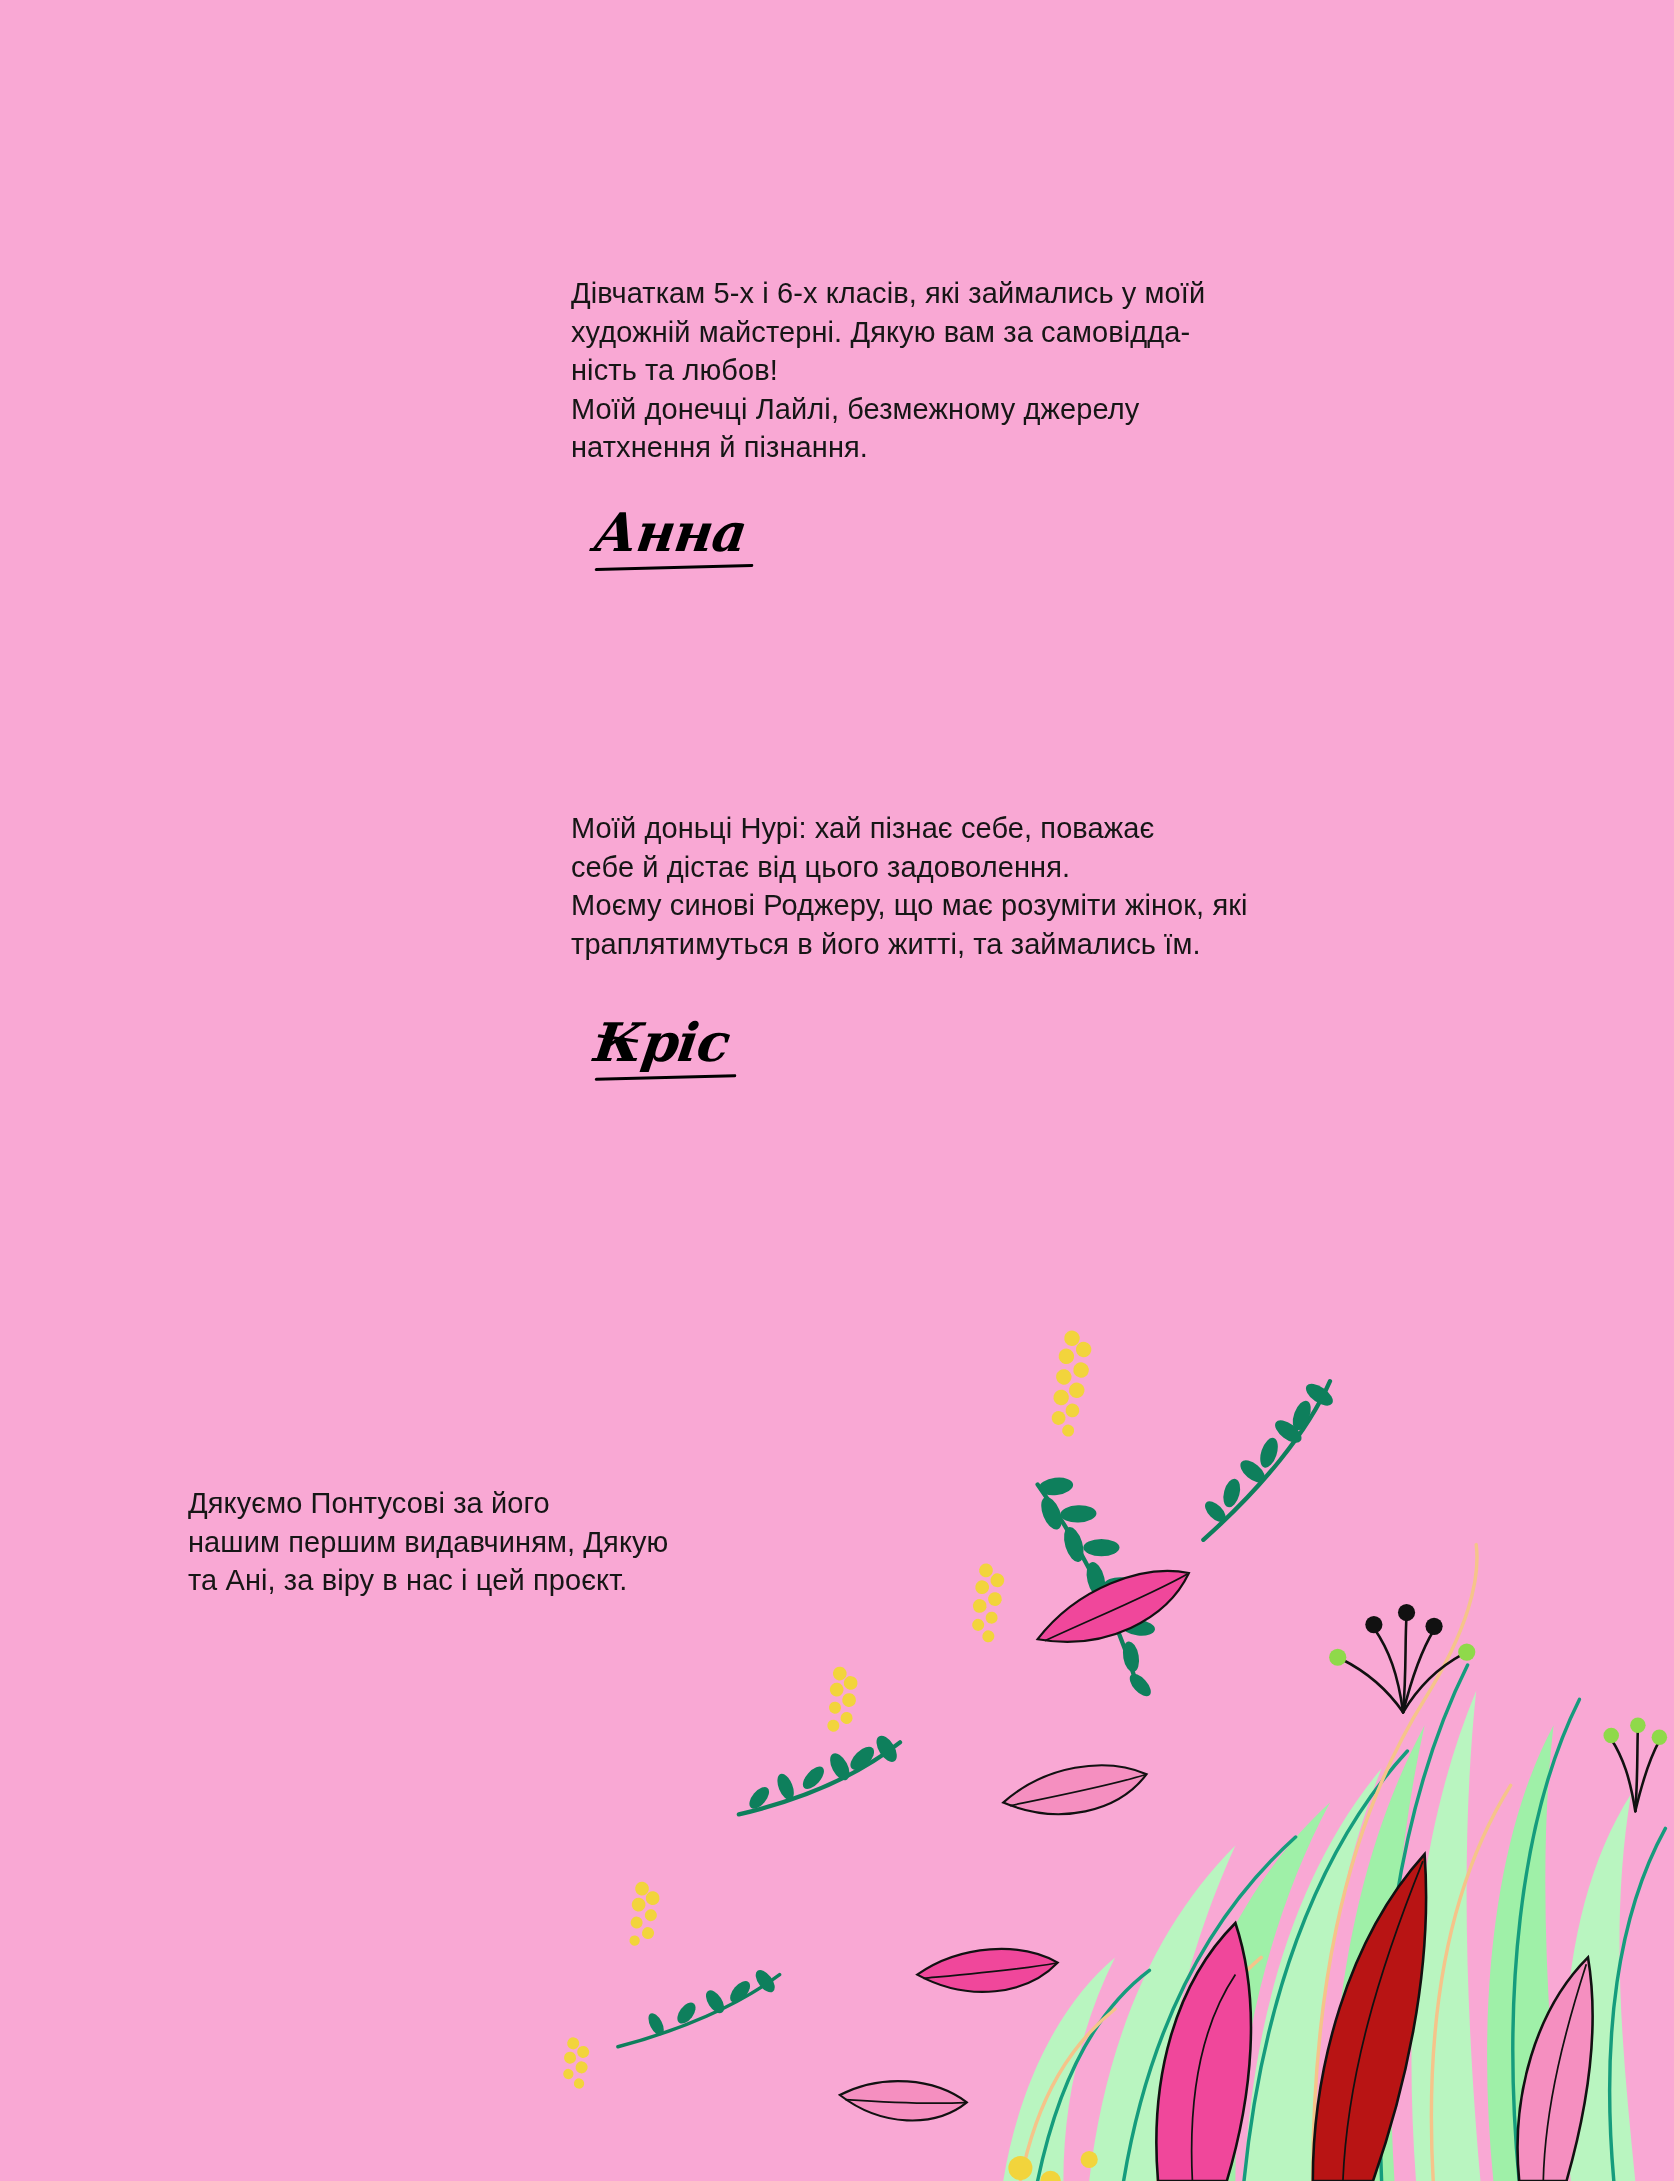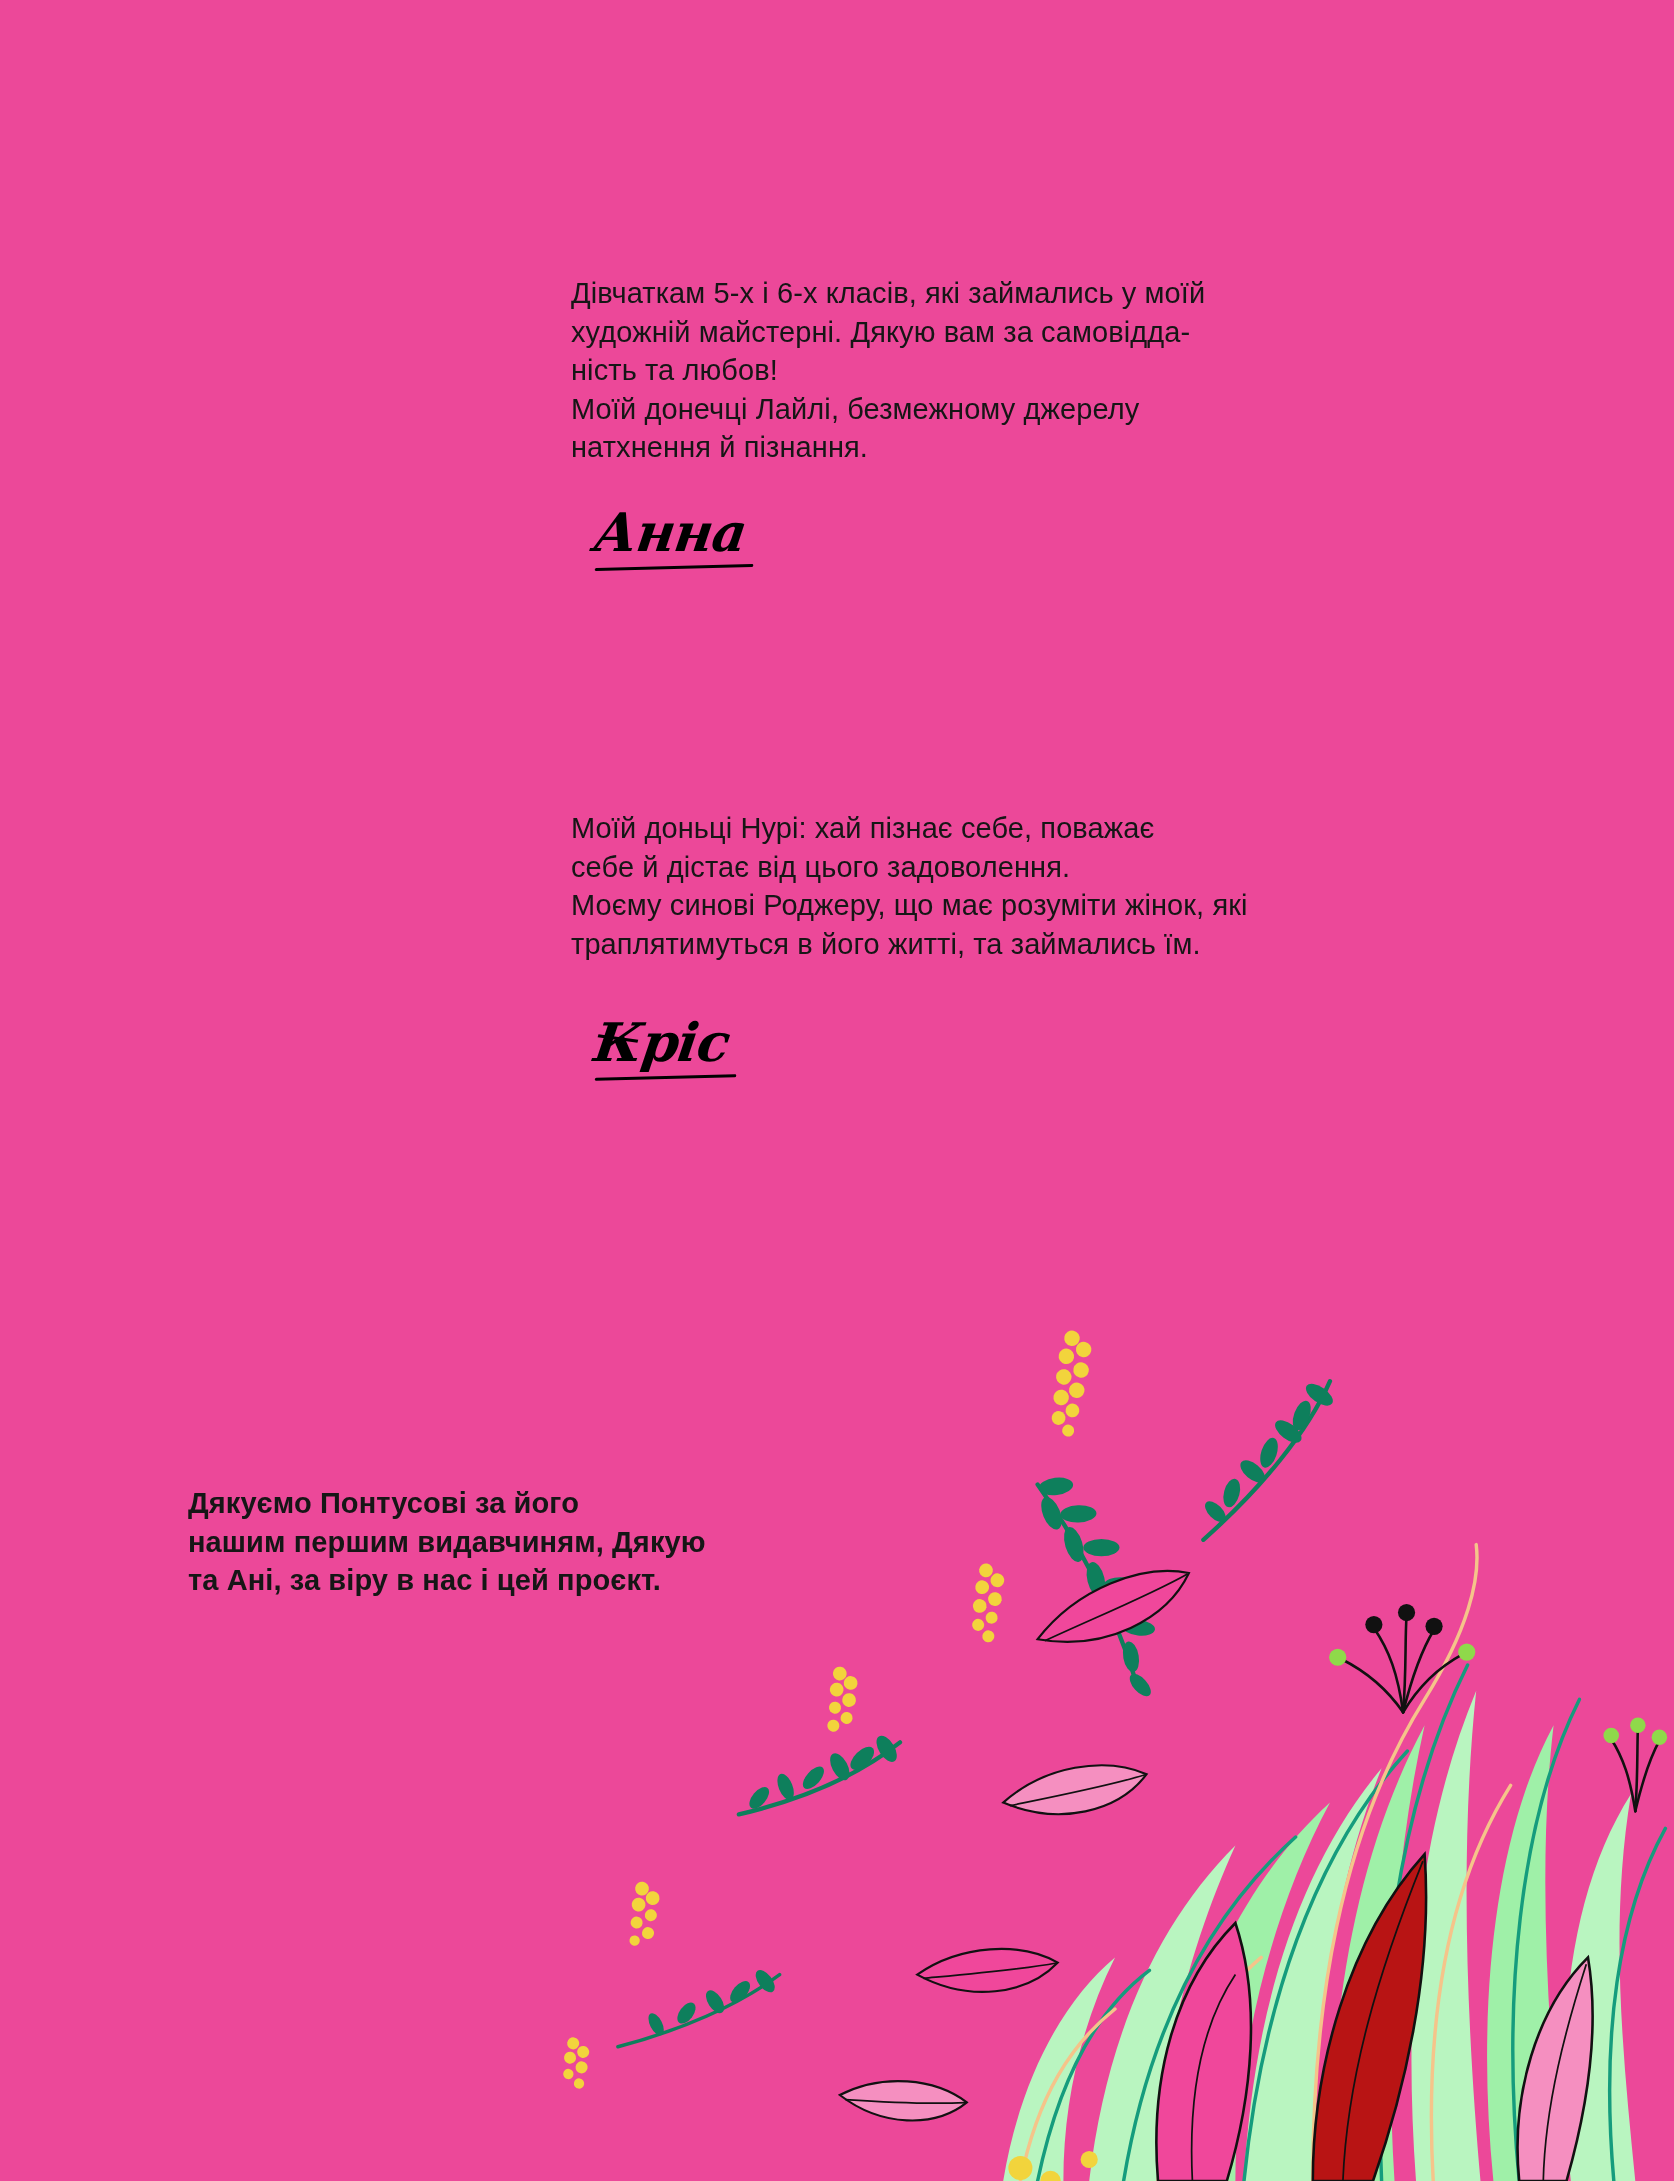--- a/index.html
+++ b/index.html
@@ -14,21 +14,21 @@
     position: relative;
     overflow: hidden;
     font-family: "Liberation Sans", sans-serif;
     color: #1a1a1a;
   }
 
   .page {
     position: relative;
     width: 1674px;
     height: 2181px;
-    background: #ec4899;
+    background: #f9a8d4;
     overflow: hidden;
   }
 
   
   .dedication {
     position: absolute;
     z-index: 5;
   }
   .dedication p {
     margin: 0;
@@ -46,21 +46,20 @@
   }
   #dedication-kris {
     left: 571px;
     top: 809px;
     width: 929px;
   }
   #dedication-thanks {
     left: 188px;
     top: 1484px;
     width: 706px;
-    font-weight: bold;
   }
 
   .signature {
     font-family: "DejaVu Serif", serif;
     font-style: italic;
     font-weight: 700;
     font-size: 53px;
     color: #000000;
     letter-spacing: -0.9px;
     display: inline-block;

